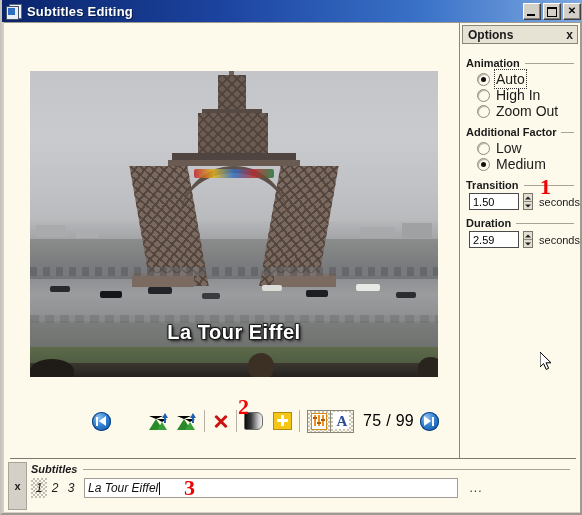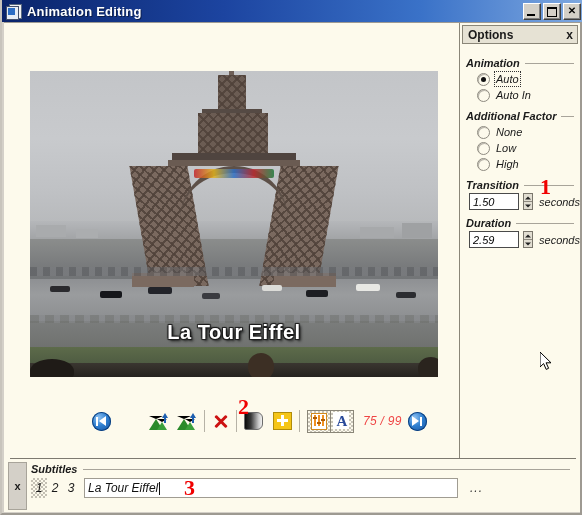--- a/index.html
+++ b/index.html
@@ -117,48 +117,48 @@
       linear-gradient(45deg,#c8c4b8 25%,transparent 25%,transparent 75%,#c8c4b8 75%),
       linear-gradient(45deg,#c8c4b8 25%,#fdfaec 25%,#fdfaec 75%,#c8c4b8 75%);
     background-size:4px 4px;background-position:0 0,2px 2px;
     border:1px solid #8a8678;
   }
   .tgl .eq{position:absolute;left:3px;top:2px;width:14px;height:15px;background:#ffffff;border:1px solid #d08a20;}
   .tgl .eq b{position:absolute;top:1px;width:2px;height:11px;background:#f09020;}
   .tgl .eq u{position:absolute;width:4px;height:2px;background:#b05e05;}
   .tgl .ltr{position:absolute;left:0;right:0;top:1px;text-align:center;color:#2a4a9a;
     font-size:15px;font-weight:bold;font-family:"Liberation Serif",serif;line-height:18px;}
-  .counter{font-size:12px;color:#ef4444;margin:0 6px 0 9px;letter-spacing:.3px;font-style:italic;}
+  .counter{font-size:16px;color:#000000;margin:0 6px 0 9px;letter-spacing:.3px;}
   
   .options{
     position:absolute;left:455px;top:0;width:121px;height:435px;
     background:#fdfaec;border-left:1px solid #8a8678;box-sizing:border-box;
   }
   .opt-head{
     height:19px;margin:2px 2px 0 2px;
     background:#e6e2d4;border:1px solid #8a8678;
     display:flex;align-items:center;justify-content:space-between;
     padding:0 4px 0 5px;box-sizing:border-box;
   }
   .opt-head .t{font-weight:bold;font-size:12px;color:#1a1a1a;}
   .opt-head .x{font-weight:bold;font-size:12px;color:#1a1a1a;cursor:default;}
-  .opt-body{padding:6px 0 0 6px;font-style:italic;}
+  .opt-body{padding:6px 0 0 6px;}
   .grp{font-weight:bold;font-size:11px;color:#1a1a1a;margin:7px 0 2px 0;position:relative;
     display:flex;align-items:center;}
   .grp .rule{flex:1;height:1px;background:#a8a49a;margin-left:5px;margin-right:6px;}
   .radio-row{display:flex;align-items:center;height:16px;margin-left:11px;}
   .radio{
     width:11px;height:11px;border-radius:50%;
     background:#fdfaec;border:1px solid #8e8a80;
     box-shadow:inset 1px 1px 0 #b8b4aa;
     margin-right:6px;position:relative;flex:none;cursor:default;
   }
   .radio.on::after{content:"";position:absolute;left:3px;top:3px;width:5px;height:5px;
     border-radius:50%;background:#111;}
-  .radio-lbl{font-size:11px;color:#1a1a1a;}
+  .radio-lbl{font-size:14px;color:#1a1a1a;}
   .radio-lbl.focus{outline:1px dotted #333;outline-offset:1px;}
   .spinrow{display:flex;align-items:center;margin:2px 0 0 3px;}
   .spinbox{
     width:66px;height:17px;background:#ffffff;
     border:1px solid #4a4a4a;box-sizing:border-box;
     font-size:11px;color:#000;padding:1px 0 0 3px;
     display:flex;align-items:center;
   }
   .spin{
     width:13px;height:17px;margin-left:4px;display:flex;flex-direction:column;
@@ -212,21 +212,21 @@
 <body>
 
 <div class="window">
 
   <div class="titlebar">
     <div class="title-icon">
       <div class="pg"></div>
         <div class="pg2"></div>
         <div class="bl"></div>
     </div>
-    <div class="title-text">Animation Editing</div>
+    <div class="title-text">Subtitles Editing</div>
     <div class="tb-buttons">
       <div class="tb-btn">
           <div class="min"></div>
         </div>
       <div class="tb-btn">
           <div class="max"></div>
         </div>
       <div class="tb-btn">
           <div class="g">✕</div>
         </div>
@@ -369,38 +369,38 @@
         <div class="grp">
           <span>Animation</span>
             <span class="rule"></span>
         </div>
         <div class="radio-row">
           <span class="radio on"></span>
           <span class="radio-lbl focus">Auto</span>
         </div>
         <div class="radio-row">
           <span class="radio"></span>
-          <span class="radio-lbl">Auto In</span>
+          <span class="radio-lbl">High In</span>
+        </div>
+        <div class="radio-row">
+          <span class="radio"></span>
+          <span class="radio-lbl">Zoom Out</span>
         </div>
 
         <div class="grp">
           <span>Additional Factor</span>
             <span class="rule"></span>
         </div>
         <div class="radio-row">
           <span class="radio"></span>
-          <span class="radio-lbl">None</span>
+          <span class="radio-lbl">Low</span>
         </div>
         <div class="radio-row">
-          <span class="radio"></span>
-          <span class="radio-lbl">Low</span>
-        </div>
-        <div class="radio-row">
-          <span class="radio"></span>
-          <span class="radio-lbl">High</span>
+          <span class="radio on"></span>
+          <span class="radio-lbl">Medium</span>
         </div>
 
         <div class="grp">
           <span>Transition</span>
             <span class="rule"></span>
         </div>
         <div class="spinrow">
           <div class="spinbox">1.50</div>
           <div class="spin">
               <div></div>

